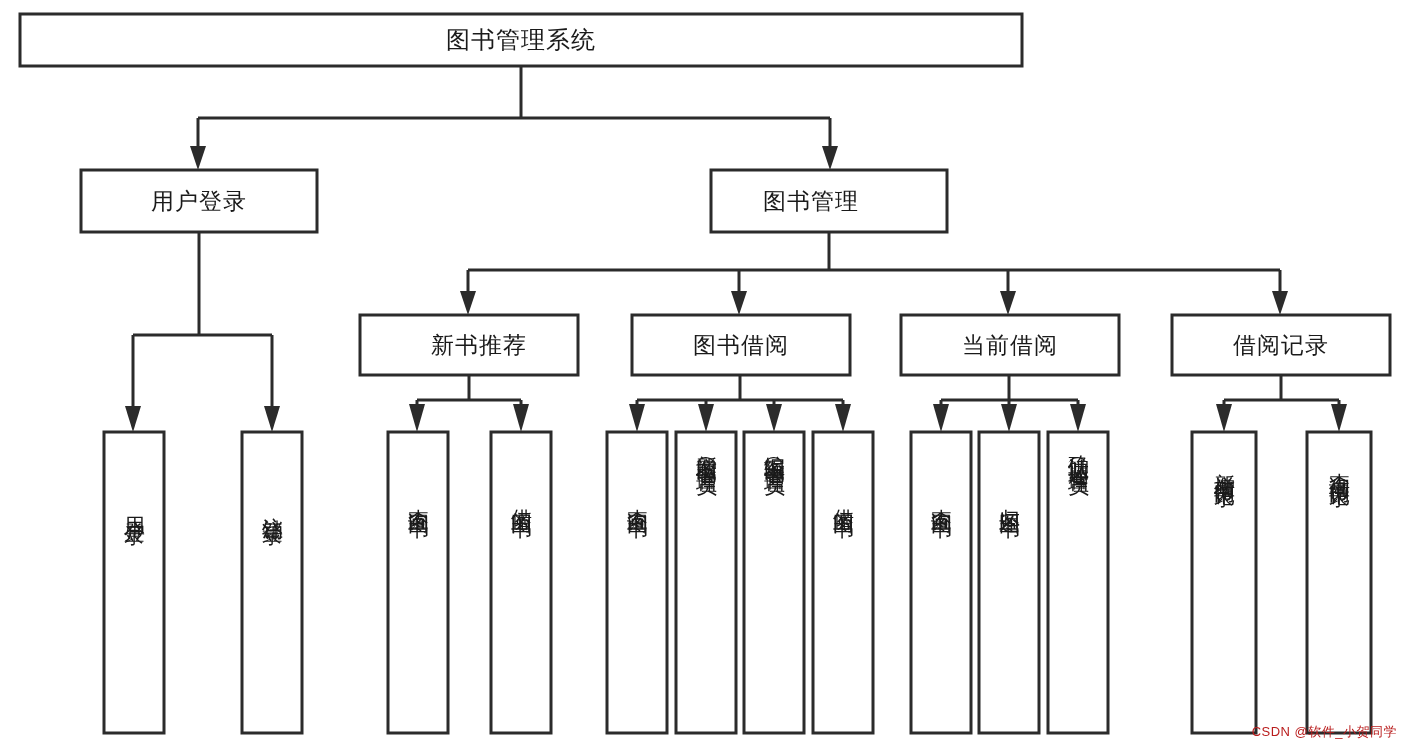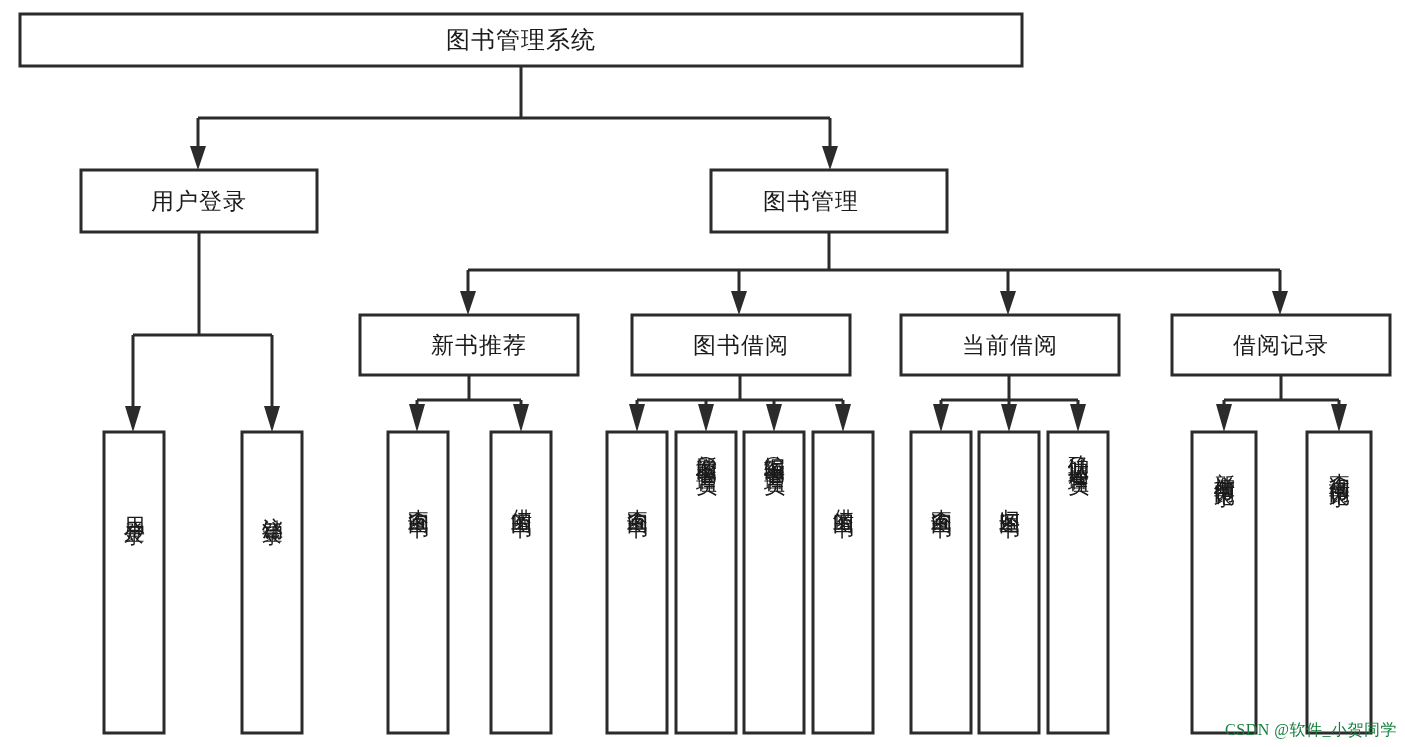--- a/index.html
+++ b/index.html
@@ -71,23 +71,23 @@
     font-family: "DejaVu Sans", "Liberation Sans", sans-serif;
     font-size: 23px;
     color: #1a1a1a;
     letter-spacing: 1px;
     white-space: nowrap;
   }
   #watermark {
     position: absolute;
     right: 8px;
     bottom: 6px;
-    font-family: Liberation Serif, serif;
-    font-size: 16px;
-    color: #15803d;
+    font-family: Liberation Sans, sans-serif;
+    font-size: 13px;
+    color: #b91c1c;
     white-space: nowrap;
     letter-spacing: 0.5px;
   }
 </style>
 </head>
 <body>
 
 <div id="diagram-root">
 
   <svg id="flow" viewBox="0 0 1405 747">

